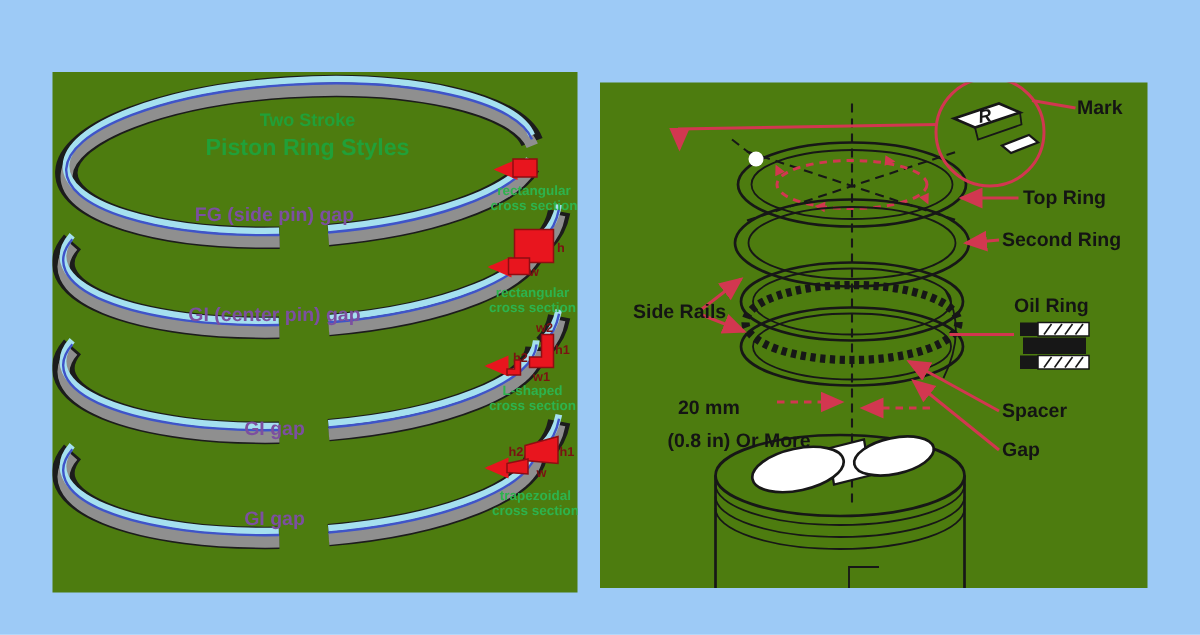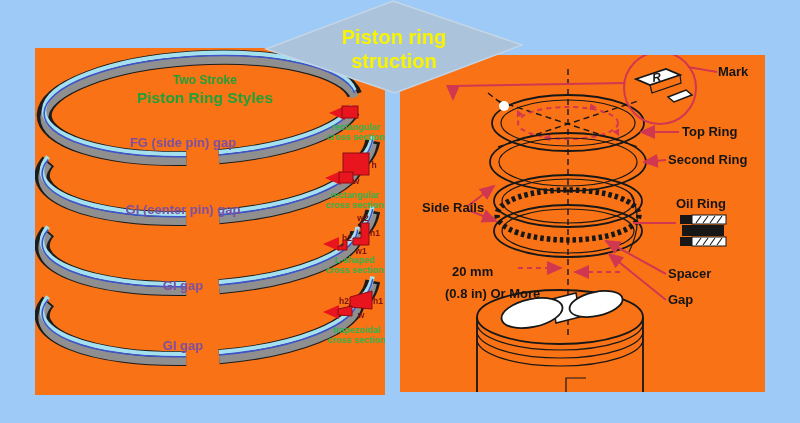--- a/index.html
+++ b/index.html
@@ -1,18 +1,18 @@
 <!DOCTYPE html>
 <html><head>
 <meta charset="utf-8">
 <style>
   html,body{margin:0;padding:0;}
   body{width:800px;height:423px;overflow:hidden;font-family:"Liberation Sans",sans-serif;}
   .stage{position:relative;width:800px;height:423px;background:#9dcaf6;}
-  .panel{position:absolute;background:#f97316;}
+  .panel{position:absolute;background:#4d7c0f;}
   #left-panel{left:35px;top:48px;width:350px;height:347px;}
   #right-panel{left:400px;top:55px;width:365px;height:337px;}
   #banner{position:absolute;left:258px;top:0;width:268px;height:96px;z-index:5;}
   svg{display:block;}
   text{font-family:"Liberation Sans",sans-serif;}
   
   .banner-text{fill:#f8f400;font-size:20px;font-weight:bold;text-anchor:middle;}
   
   .s-black{stroke:#1c1c1c;stroke-width:15;fill:none;stroke-linecap:butt;}
   .s-gray{stroke:#8f8f8f;stroke-width:8;fill:none;}
@@ -228,21 +228,14 @@
       <text x="268" y="109" class="rp-label">Second Ring</text>
       <text x="22" y="157" class="rp-label">Side Rails</text>
       <text x="276" y="153" class="rp-label">Oil Ring</text>
       <text x="268" y="223" class="rp-label">Spacer</text>
       <text x="268" y="249" class="rp-label">Gap</text>
       <text x="52" y="221" class="rp-label">20 mm</text>
       <text x="45" y="243" class="rp-label">(0.8 in) Or More</text>
     </svg>
   </div>
 
-  <div id="banner">
-    <svg width="268" height="96" viewBox="0 0 268 96">
-      <polygon points="135,1 264,45 137,93 8,49" fill="#abc4dc" stroke="#c3d5e6" stroke-width="1.5"></polygon>
-      <text x="136" y="44" class="banner-text">Piston ring</text>
-      <text x="136" y="68" class="banner-text">struction</text>
-    </svg>
-  </div>
 
 </div>
 
 </body></html>

